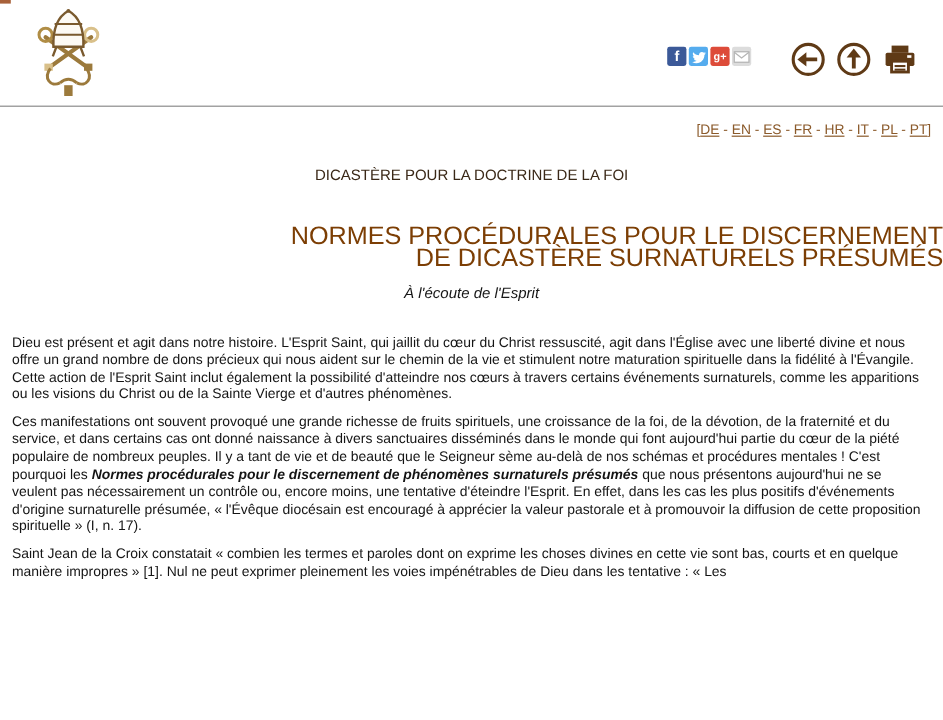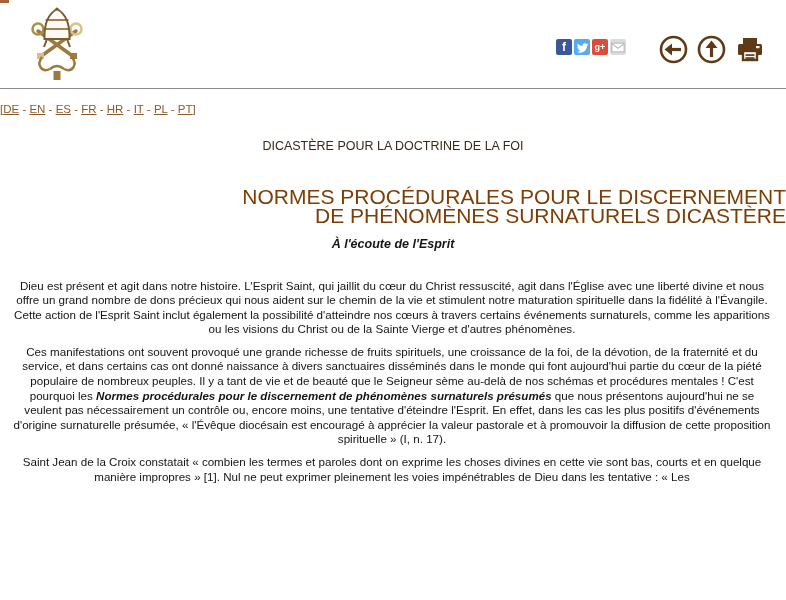--- a/index.html
+++ b/index.html
@@ -16,29 +16,29 @@
   .social-row{position:absolute;left:556px;top:39px;display:flex;gap:2px;}
   .si{width:16px;height:16px;display:flex;align-items:center;justify-content:center;
       font-weight:bold;color:#fff;text-decoration:none;border-radius:2px;cursor:pointer;}
   .si.fb{background:#3b5998;font-size:12px;}
   .si.tw{background:#55acee;}
   .si.gp{background:#dd4b39;font-size:9px;letter-spacing:0;}
   .si.mail{background:#dcdcdc;}
   .nav-row{position:absolute;left:659px;top:35px;display:flex;gap:9px;align-items:center;}
   .nav-btn{display:block;cursor:pointer;}
   .hrule{position:absolute;left:0;right:0;top:88px;border-top:1px solid #8c8c8c;height:0;}
-  .lang-bar{padding:14px 10px 0 0;font-size:11.5px;color:#8b5a2b;}
+  .lang-bar{padding:14px 10px 0 0;text-align:right;font-size:11.5px;color:#8b5a2b;}
   .lang-bar a{color:#8b5a2b;text-decoration:underline;cursor:pointer;}
   .dicastery{margin-top:24px;text-align:center;font-size:12.5px;color:#3a2817;}
   .doc-title{margin-top:34px;text-align:right;font-size:21px;line-height:19px;
              font-weight:normal;color:#7c3e04;}
   .presentation{margin-top:46px;text-align:center;font-size:12.5px;font-weight:bold;color:#161616;}
-  .subtitle{margin-top:12px;text-align:center;font-size:12.5px;font-weight:bold;
+  .subtitle{margin-top:12px;text-align:center;font-size:12.5px;font-weight:normal;
             font-style:italic;line-height:15.5px;color:#161616;}
-  .body-text{margin:26px 12px 0 10px;font-size:11.6px;line-height:14.6px;color:#141414;text-align:center;}
+  .body-text{margin:26px 12px 0 10px;font-size:11.6px;line-height:14.6px;color:#141414;}
   .body-text p{margin:0 0 8px 0;}
   .italic{font-style:italic;font-weight:bold;}
   a.footnote{color:#141414;text-decoration:none;cursor:pointer;}
 </style>
 </head>
 <body>
 
 <div>
 
   <div class="header">
@@ -111,21 +111,21 @@
 
     <div class="hrule"></div>
   </div>
 
   <div class="lang-bar"><span>[</span><a>DE</a><span> - </span><a>EN</a><span> - </span><a>ES</a><span> - </span><a>FR</a><span> - </span><a>HR</a><span> - </span><a>IT</a><span> - </span><a>PL</a><span> - </span><a>PT</a><span>]</span></div>
 
   <div class="dicastery">DICASTÈRE POUR LA DOCTRINE DE LA FOI</div>
 
   <div class="doc-title">
     <div>NORMES PROCÉDURALES POUR LE DISCERNEMENT</div>
-    <div>DE PHÉNOMÈNES SURNATURELS DICASTÈRE</div>
+    <div>DE DICASTÈRE SURNATURELS PRÉSUMÉS</div>
   </div>
 
 
   <div class="subtitle">
     <div>À l'écoute de l'Esprit</div>
   </div>
 
   <div class="body-text">
     <p><span>Dieu est présent et agit dans notre histoire. L'Esprit Saint, qui jaillit du cœur du Christ ressuscité, agit dans l'Église avec une liberté divine et nous offre un grand nombre de dons précieux qui nous aident sur le chemin de la vie et stimulent notre maturation spirituelle dans la fidélité à l'Évangile. Cette action de l'Esprit Saint inclut également la possibilité d'atteindre nos cœurs à travers certains événements surnaturels, comme les apparitions ou les visions du Christ ou de la Sainte Vierge et d'autres phénomènes.</span></p>
     <p><span>Ces manifestations ont souvent provoqué une grande richesse de fruits spirituels, une croissance de la foi, de la dévotion, de la fraternité et du service, et dans certains cas ont donné naissance à divers sanctuaires disséminés dans le monde qui font aujourd'hui partie du cœur de la piété populaire de nombreux peuples. Il y a tant de vie et de beauté que le Seigneur sème au-delà de nos schémas et procédures mentales ! C'est pourquoi les </span><span class="italic">Normes procédurales pour le discernement de phénomènes surnaturels présumés</span><span> que nous présentons aujourd'hui ne se veulent pas nécessairement un contrôle ou, encore moins, une tentative d'éteindre l'Esprit. En effet, dans les cas les plus positifs d'événements d'origine surnaturelle présumée, « l'Évêque diocésain est encouragé à apprécier la valeur pastorale et à promouvoir la diffusion de cette proposition spirituelle » (I, n. 17).</span></p>

